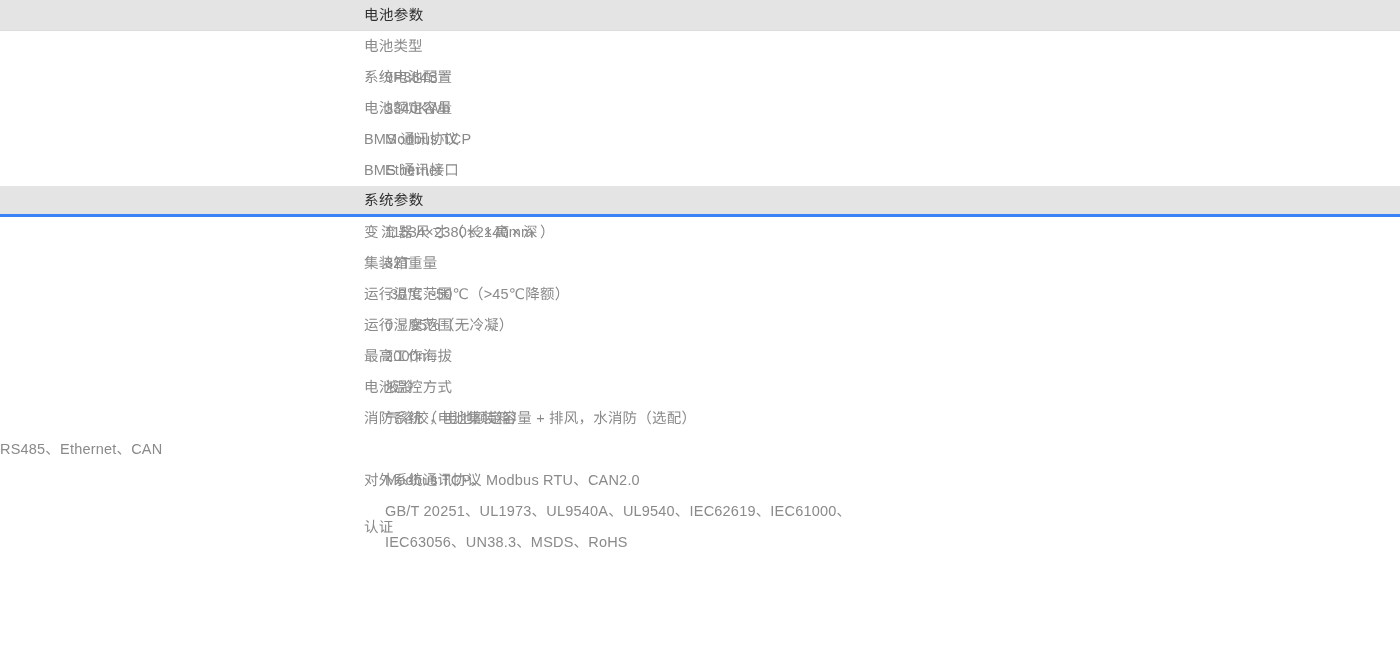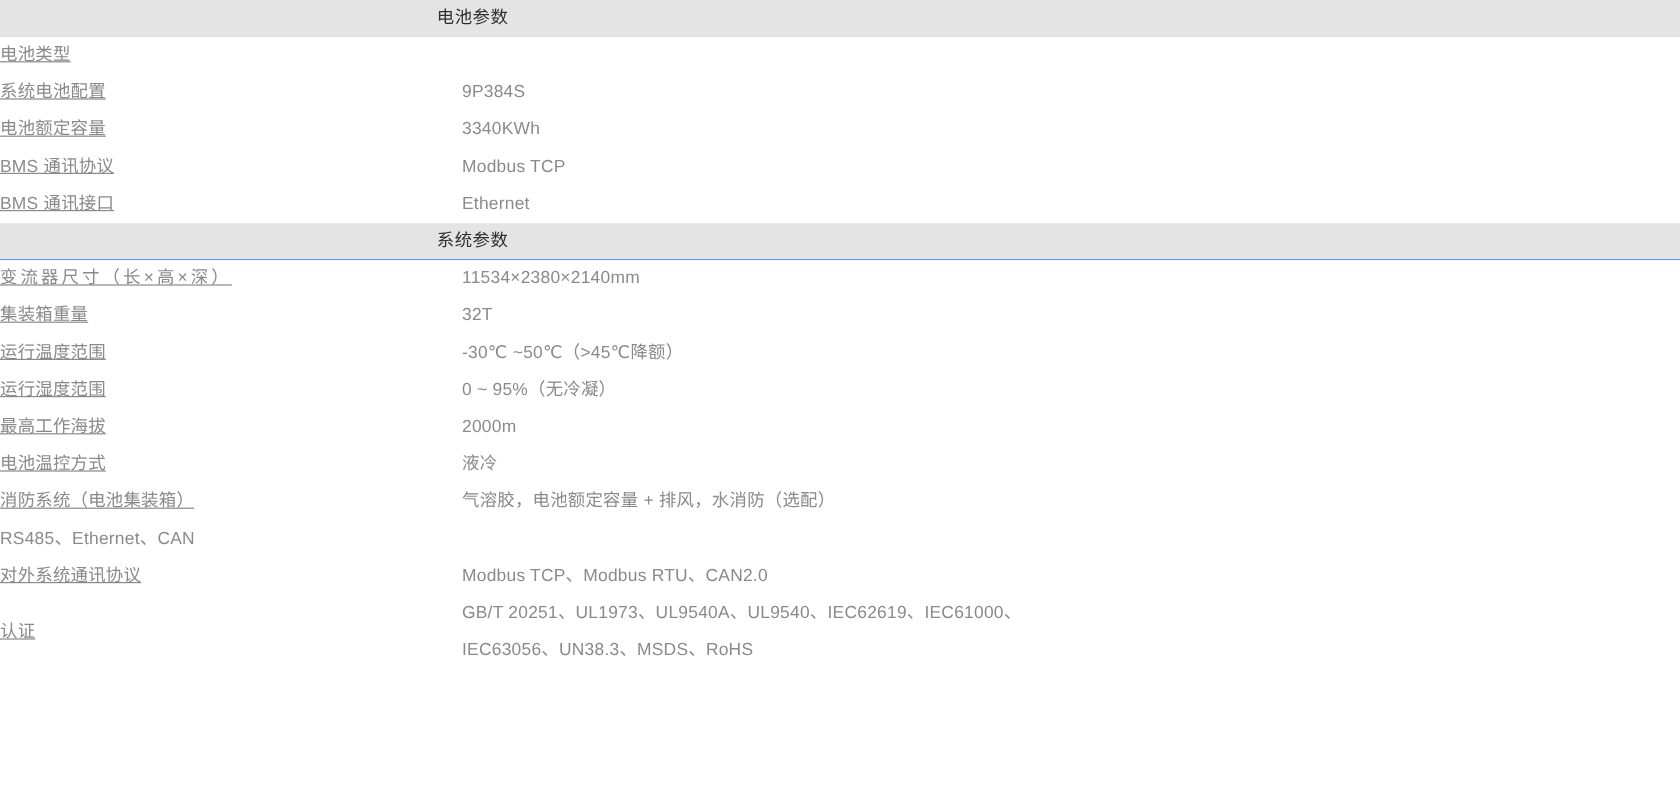--- a/index.html
+++ b/index.html
@@ -21,21 +21,21 @@
     border-radius: 15px;
   }
 
   
   .section-header {
     width: 100%;
     height: 31px;
     background: #e4e4e4;
     display: flex;
     align-items: center;
-    border-bottom: 1px solid #3b82f6;
+    border-bottom: 3px solid #3b82f6;
   }
   .section-header .section-title {
     margin-left: 364px;
     font-size: 14.5px;
     line-height: 1;
     color: #2f2f2f;
     letter-spacing: 0.4px;
     font-weight: 400;
   }
 
@@ -45,26 +45,26 @@
   .spec-row {
     height: 31px;
     display: flex;
     align-items: center;
     background: #ffffff;
   }
   .spec-row.tall { height: 62px; align-items: center; }
 
   .row-label {
     width: 385px;           
+    padding-left: 364px;
     font-size: 14.5px;
     line-height: 1.25;
     color: #8a8a8a;
     white-space: nowrap;
     letter-spacing: 0.2px;
-    text-decoration: underline;
   }
   .row-label.spaced { letter-spacing: 2.6px; }
 
   .row-value {
     flex: 1;
     font-size: 14.5px;
     line-height: 1.25;
     color: #8a8a8a;
     white-space: pre-wrap;
     letter-spacing: 0.2px;

